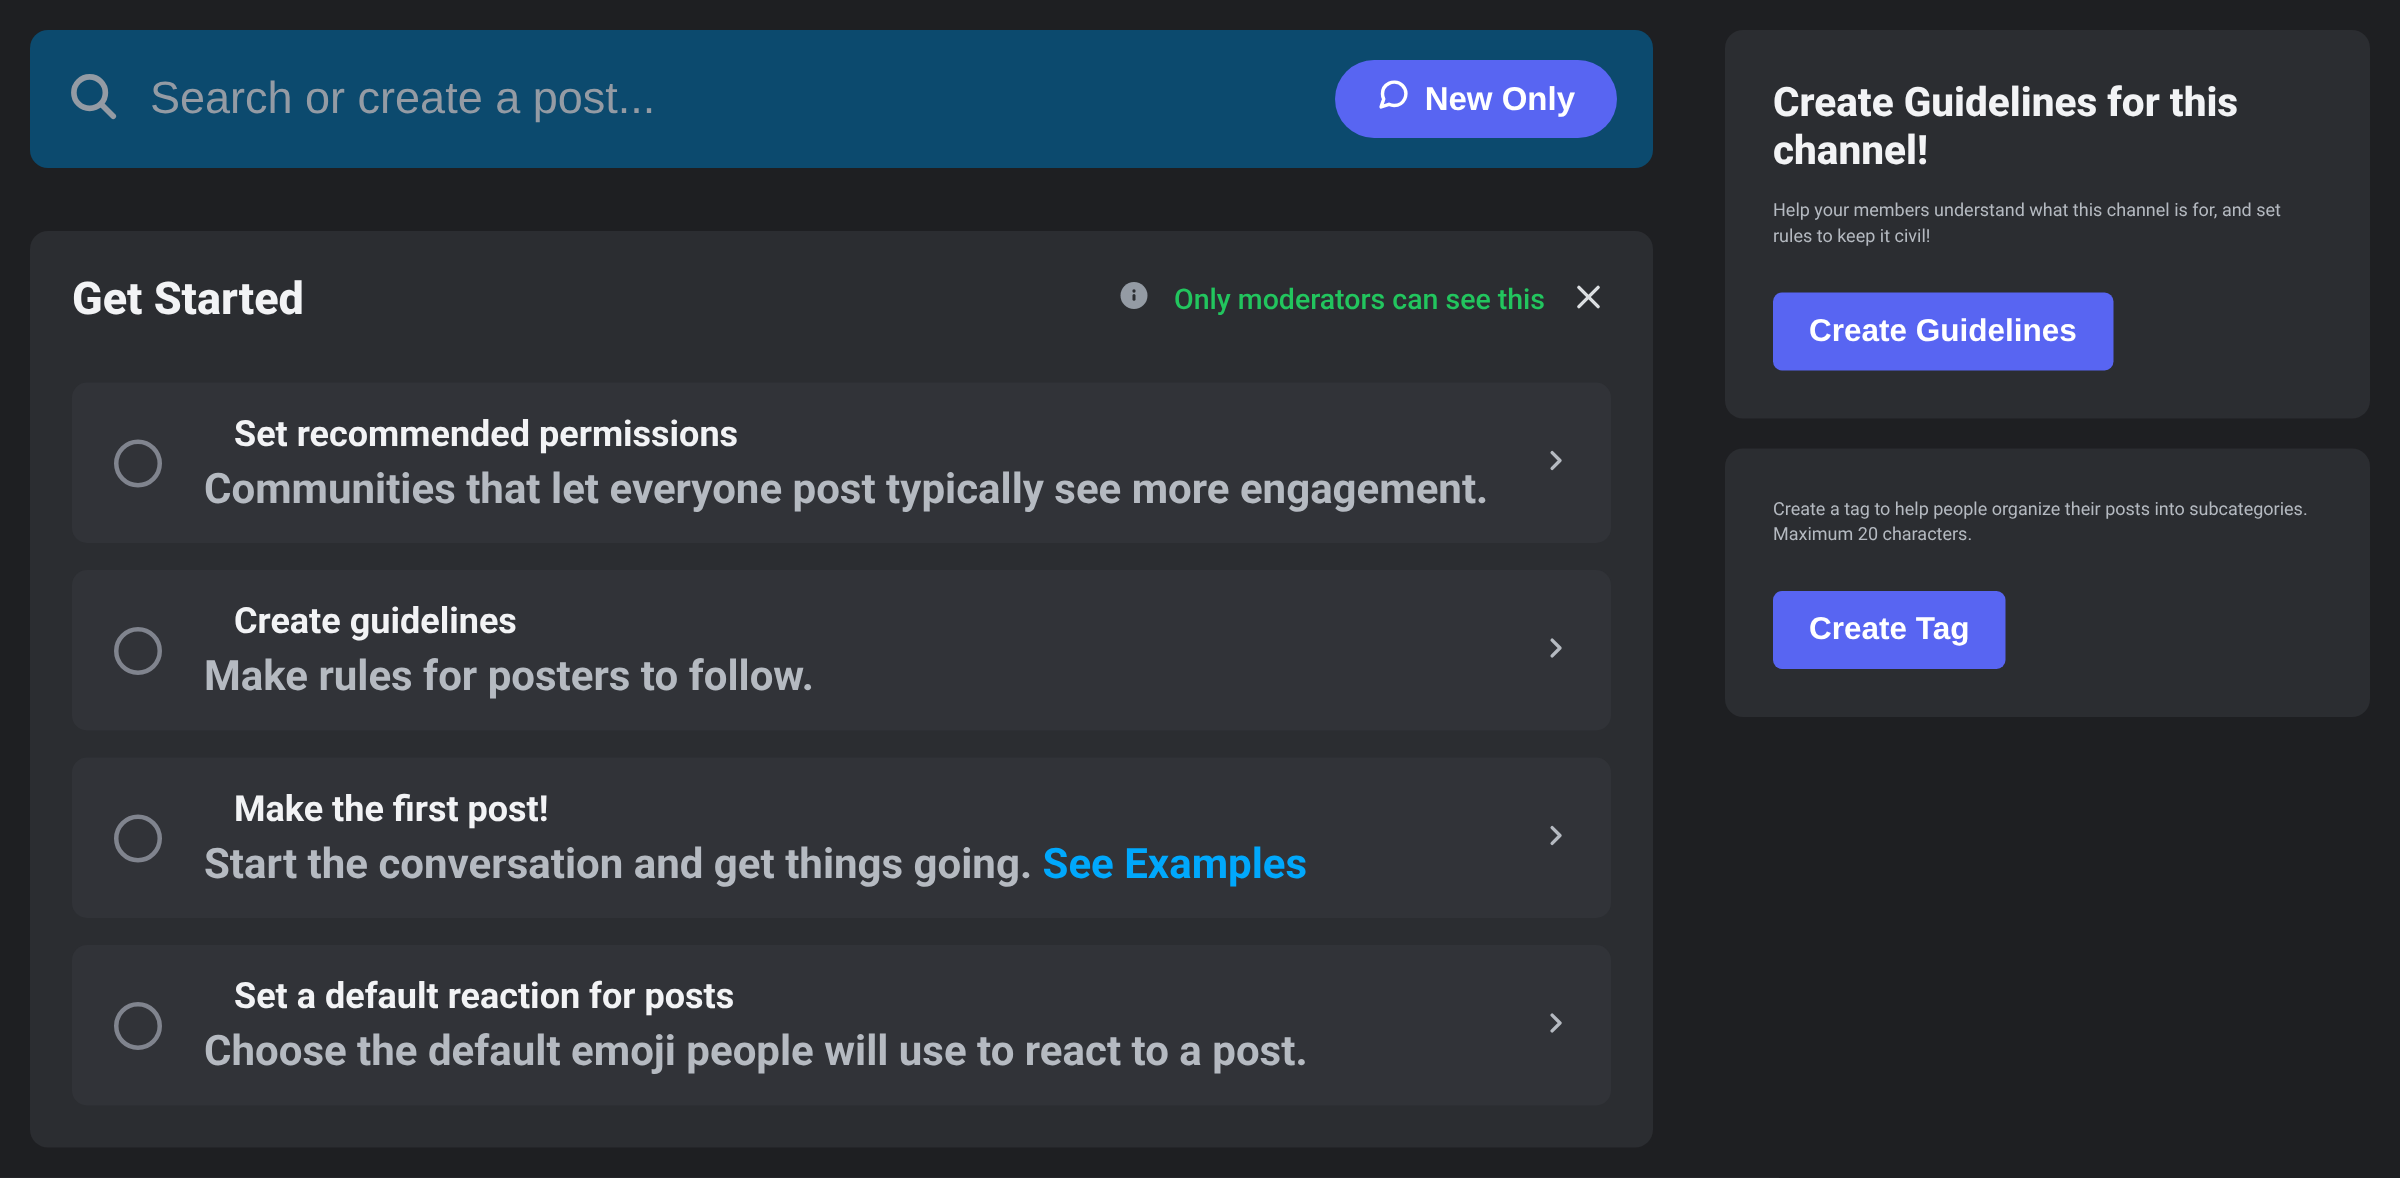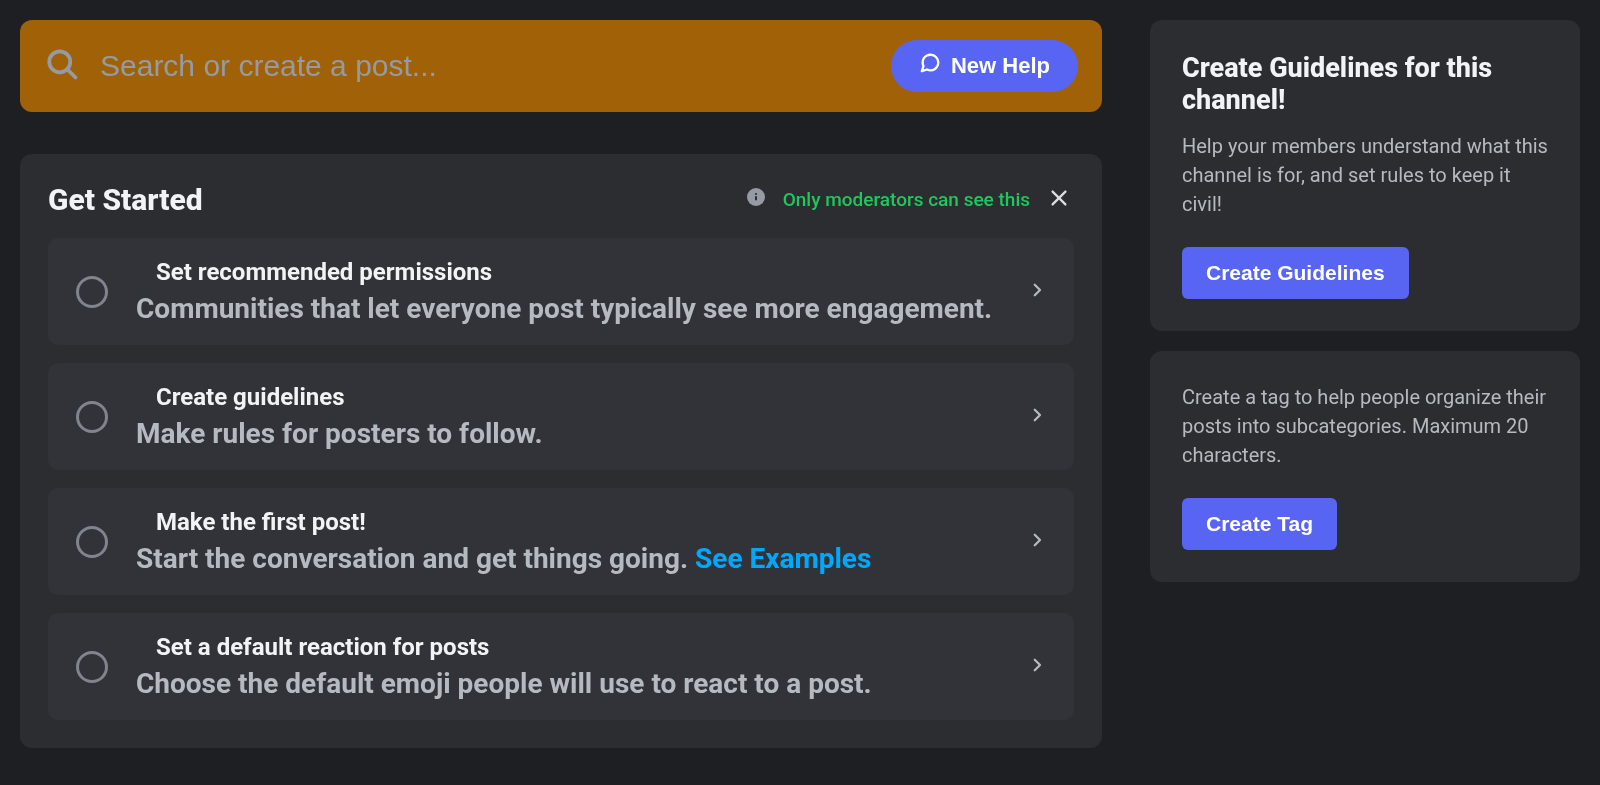--- a/index.html
+++ b/index.html
@@ -22,21 +22,21 @@
     }
     .main-col {
       flex: 1;
       min-width: 0;
     }
     .side-col {
       width: 430px;
       flex-shrink: 0;
     }
     .search-bar {
-      background-color: #a16207;
+      background-color: #0c4a6e;
       border-radius: 12px;
       padding: 20px 24px;
       display: flex;
       align-items: center;
       gap: 20px;
       margin-bottom: 42px;
     }
     .search-icon svg {
       width: 36px;
       height: 36px;
@@ -72,21 +72,21 @@
     }
     .panel {
       background-color: #2b2d31;
       border-radius: 12px;
       padding: 28px;
     }
     .get-started-header {
       display: flex;
       align-items: center;
       justify-content: space-between;
-      margin-bottom: 21px;
+      margin-bottom: 38px;
     }
     .get-started-title {
       font-size: 30px;
       font-weight: 800;
       color: #f2f3f5;
     }
     .mod-note {
       display: flex;
       align-items: center;
       gap: 14px;
@@ -177,21 +177,21 @@
       padding: 32px;
       margin-bottom: 20px;
     }
     .side-card-title {
       font-size: 27px;
       font-weight: 800;
       color: #f2f3f5;
       margin-bottom: 16px;
     }
     .side-card-desc {
-      font-size: 20px;
+      font-size: 12px;
       font-weight: 400;
       color: #b5bac1;
       line-height: 1.45;
       margin-bottom: 28px;
     }
     .side-card-btn {
       background-color: #5865f2;
       color: #ffffff;
       border: none;
       border-radius: 6px;
@@ -214,21 +214,21 @@
           <line x1="21" y1="21" x2="16" y2="16"></line>
         </svg>
       </span>
       <input class="search-input" type="text" placeholder="Search or create a post..." style="">
       <button class="new-post-btn">
         <span>
           <svg viewBox="0 0 24 24" fill="none" stroke="#ffffff" stroke-width="2.5" stroke-linecap="round" stroke-linejoin="round">
             <path d="M21 11.5a8.38 8.38 0 0 1-.9 3.8 8.5 8.5 0 0 1-7.6 4.7 8.38 8.38 0 0 1-3.8-.9L3 21l1.9-5.7a8.38 8.38 0 0 1-.9-3.8 8.5 8.5 0 0 1 4.7-7.6 8.38 8.38 0 0 1 3.8-.9h.5a8.48 8.48 0 0 1 8 8v.5z"></path>
           </svg>
         </span>
-        <span>New Help</span>
+        <span>New Only</span>
       </button>
     </div>
 
     <div class="panel">
       <div class="get-started-header">
         <div class="get-started-title">Get Started</div>
         <div class="mod-note">
           <div class="mod-note-text">
             <span class="info-icon">
               <svg viewBox="0 0 24 24" fill="#2b2d31">

